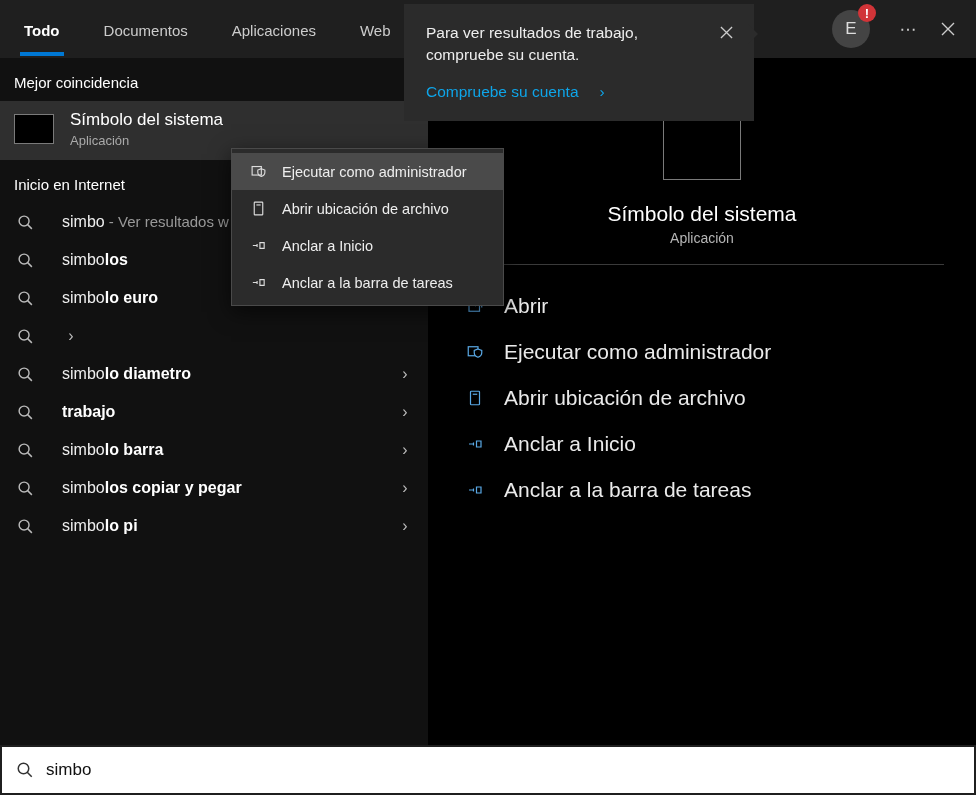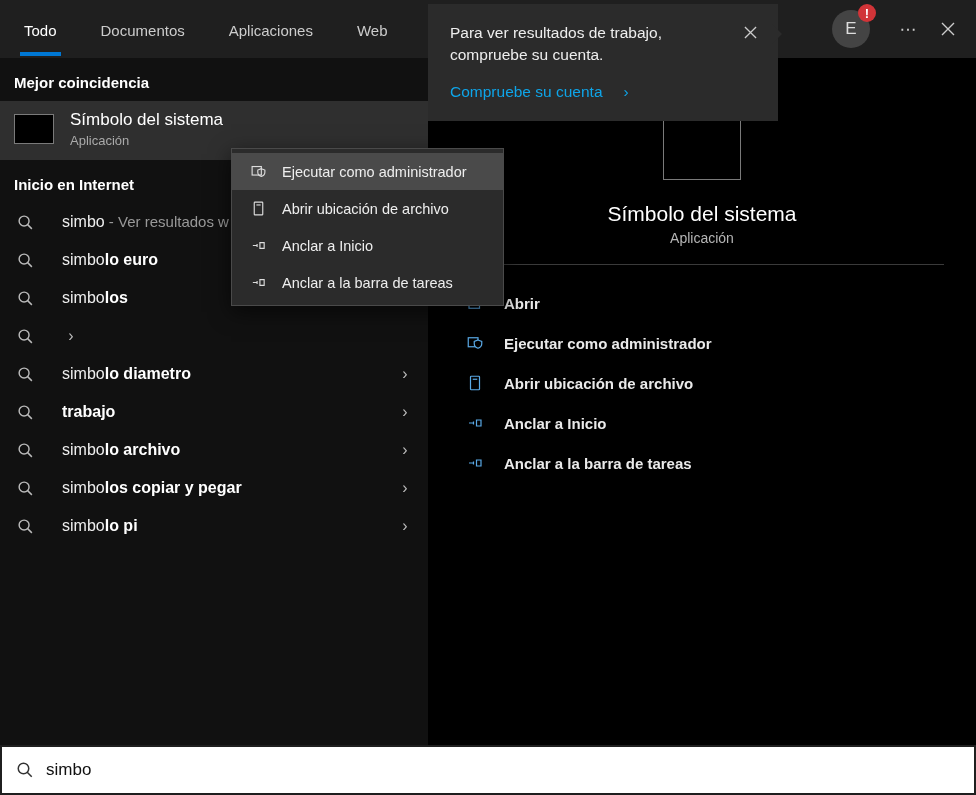--- a/index.html
+++ b/index.html
@@ -19,21 +19,21 @@
     padding: 0 8px 0 18px;
     position: relative;
   }
   .tablist { display: flex; gap: 32px; align-items: center; }
   .tab {
     font-size: 15px; color: #ccc;
     padding: 18px 6px 16px;
     cursor: pointer;
     position: relative;
   }
-  .tab.active { color: #fff; font-weight: 400; }
+  .tab.active { color: #fff; font-weight: 700; }
   .tab.active::after {
     content: ""; position: absolute; left: 2px; right: 2px; bottom: -1px;
     height: 4px; background: #0078d4;
   }
   .tabbar-spacer { flex: 1; }
   .avatar-wrap { position: relative; margin-right: 18px; }
   .avatar {
     width: 38px; height: 38px; border-radius: 50%;
     background: #444; display: flex; align-items: center; justify-content: center;
     font-size: 17px; color: #ddd;
@@ -63,21 +63,21 @@
   }
   .right-col {
     flex: 1;
     background: #000;
     padding: 0 32px 0 32px;
     display: flex; flex-direction: column;
     position: relative;
   }
   .section-header {
     padding: 16px 14px 10px;
-    font-size: 15px; font-weight: 700;
+    font-size: 15px; font-weight: 400;
     color: #fff;
   }
   
   .best-match {
     display: flex; align-items: center;
     gap: 16px;
     padding: 8px 14px 12px;
     background: #2f2f2f;
   }
   .cmd-thumb-sm {
@@ -109,24 +109,24 @@
   .cmd-thumb-lg {
     width: 78px; height: 62px;
     background: #000;
     border: 1px solid #7a7a7a;
   }
   .detail-title { margin-top: 22px; font-size: 21px; font-weight: 400; }
   .detail-sub { margin-top: 4px; font-size: 14px; color: #b5b5b5; }
   .actions { padding-top: 18px; }
   .act-row { padding: 11px 4px; gap: 18px; }
   .act-ico { width: 22px; display: flex; justify-content: center; color: #5aa9e6; }
-  .act-label { font-size: 15px; color: #eaeaea; font-weight: bold; }
+  .act-label { font-size: 21px; color: #eaeaea; }
   
   .flyout {
-    position: absolute; top: 4px; left: 428px;
+    position: absolute; top: 4px; left: 404px;
     width: 350px;
     background: #2b2b2b;
     padding: 18px 50px 20px 22px;
     z-index: 40;
   }
   .flyout::after {
     content: "";
     position: absolute; right: -14px; top: 20px;
     border: 10px solid transparent;
     border-left-color: #2b2b2b;
@@ -240,40 +240,40 @@
           </span>
           <span class="sug-text"><span>simbo</span><span class="muted"> - Ver resultados w</span></span>
         </div>
         <div class="sug-row">
           <span class="sug-icon">
             <svg width="17" height="17" viewBox="0 0 24 24" fill="none" stroke="#bbb" stroke-width="2">
               <circle cx="10" cy="10" r="7"></circle>
               <path d="M21 21l-6-6"></path>
             </svg>
           </span>
+          <span class="sug-text"><span>simbo</span><span class="hl">los</span></span>
+          <span class="chevron">›</span>
+        </div>
+        <div class="sug-row">
+          <span class="sug-icon">
+            <svg width="17" height="17" viewBox="0 0 24 24" fill="none" stroke="#bbb" stroke-width="2">
+              <circle cx="10" cy="10" r="7"></circle>
+              <path d="M21 21l-6-6"></path>
+            </svg>
+          </span>
           <span class="sug-text"><span>simbo</span><span class="hl">lo euro</span></span>
           <span class="chevron">›</span>
         </div>
         <div class="sug-row">
           <span class="sug-icon">
             <svg width="17" height="17" viewBox="0 0 24 24" fill="none" stroke="#bbb" stroke-width="2">
               <circle cx="10" cy="10" r="7"></circle>
               <path d="M21 21l-6-6"></path>
             </svg>
           </span>
-          <span class="sug-text"><span>simbo</span><span class="hl">los</span></span>
-          <span class="chevron">›</span>
-        </div>
-        <div class="sug-row">
-          <span class="sug-icon">
-            <svg width="17" height="17" viewBox="0 0 24 24" fill="none" stroke="#bbb" stroke-width="2">
-              <circle cx="10" cy="10" r="7"></circle>
-              <path d="M21 21l-6-6"></path>
-            </svg>
-          </span>
           <span class="chevron">›</span>
         </div>
         <div class="sug-row">
           <span class="sug-icon">
             <svg width="17" height="17" viewBox="0 0 24 24" fill="none" stroke="#bbb" stroke-width="2">
               <circle cx="10" cy="10" r="7"></circle>
               <path d="M21 21l-6-6"></path>
             </svg>
           </span>
           <span class="sug-text"><span>simbo</span><span class="hl">lo diametro</span></span>
@@ -289,21 +289,21 @@
           <span class="sug-text"><span></span><span class="hl">trabajo</span></span>
           <span class="chevron">›</span>
         </div>
         <div class="sug-row">
           <span class="sug-icon">
             <svg width="17" height="17" viewBox="0 0 24 24" fill="none" stroke="#bbb" stroke-width="2">
               <circle cx="10" cy="10" r="7"></circle>
               <path d="M21 21l-6-6"></path>
             </svg>
           </span>
-          <span class="sug-text"><span>simbo</span><span class="hl">lo archivo</span></span>
+          <span class="sug-text"><span>simbo</span><span class="hl">lo barra</span></span>
           <span class="chevron">›</span>
         </div>
         <div class="sug-row">
           <span class="sug-icon">
             <svg width="17" height="17" viewBox="0 0 24 24" fill="none" stroke="#bbb" stroke-width="2">
               <circle cx="10" cy="10" r="7"></circle>
               <path d="M21 21l-6-6"></path>
             </svg>
           </span>
           <span class="sug-text"><span>simbo</span><span class="hl">los copiar y pegar</span></span>

